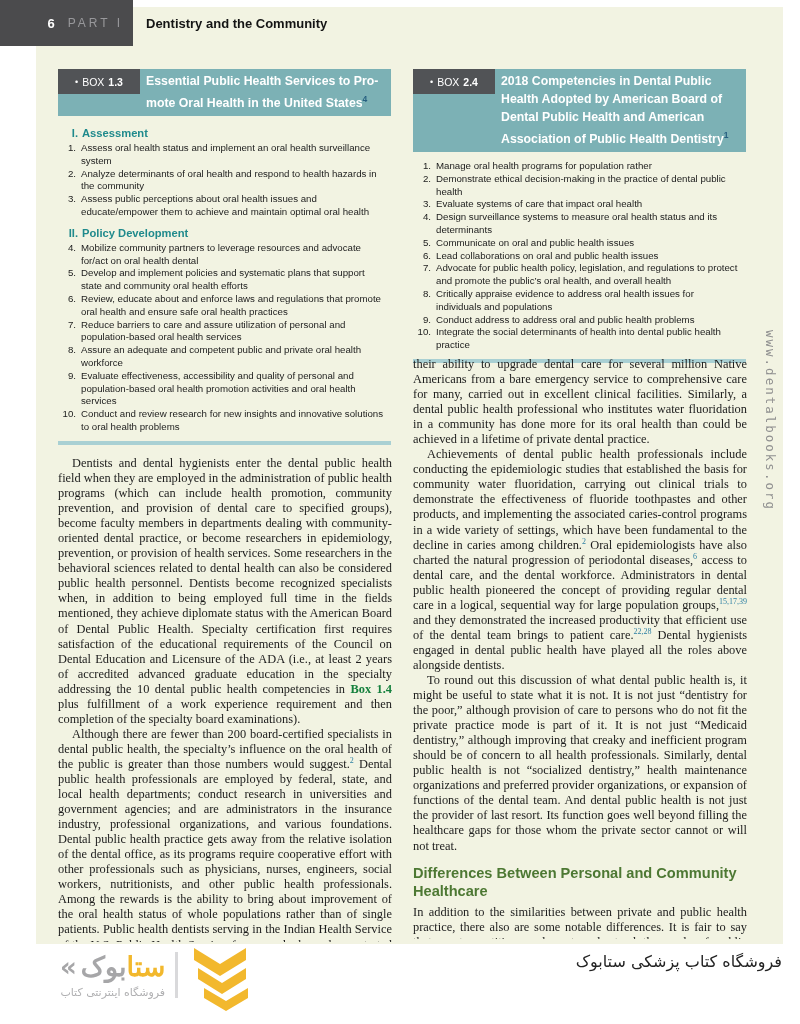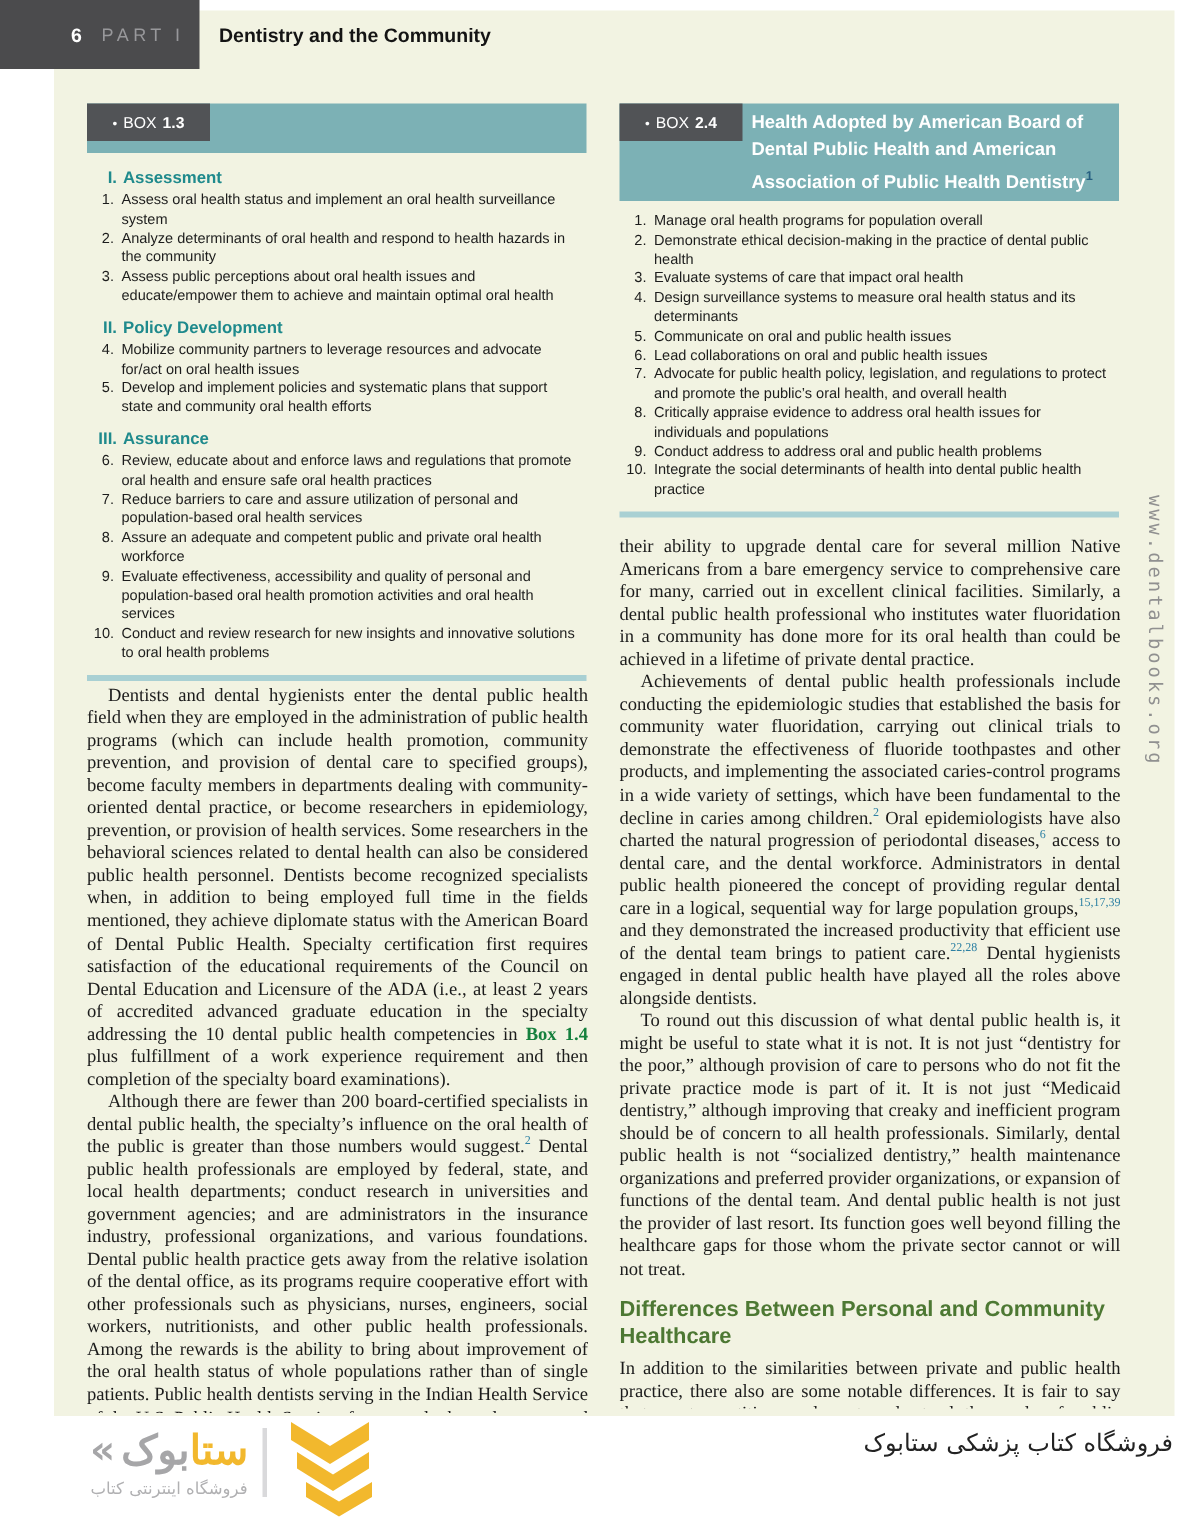--- a/index.html
+++ b/index.html
@@ -83,20 +83,24 @@
 
 <div class="page">
 
   <div class="box" style="left:22px;top:62px;">
     <div class="box-header">
       <div class="box-chip">
         <span class="chip-bullet">•</span>
         <span>BOX</span>
         <span class="chip-num">1.3</span>
       </div>
+      <div class="box-title">
+        <div><span>Essential Public Health Services to Pro-</span></div>
+        <div><span>mote Oral Health in the United States</span><sup class="ref">4</sup></div>
+      </div>
     </div>
     <div class="box-body">
       <div class="sec-head" style="margin-top:4px;">
         <span class="sec-num">I.</span>
         <span>Assessment</span>
       </div>
       <div class="bx-item">
           <span class="bx-num">1.</span>
           <span class="bx-text">Assess oral health status and implement an oral health surveillance system</span>
         </div>
@@ -108,31 +112,27 @@
           <span class="bx-num">3.</span>
           <span class="bx-text">Assess public perceptions about oral health issues and educate/empower them to achieve and maintain optimal oral health</span>
         </div>
 
       <div class="sec-head">
         <span class="sec-num">II.</span>
         <span>Policy Development</span>
       </div>
       <div class="bx-item">
           <span class="bx-num">4.</span>
-          <span class="bx-text">Mobilize community partners to leverage resources and advocate for/act on oral health issues</span>
+          <span class="bx-text">Mobilize community partners to leverage resources and advocate for/act on oral health dental</span>
         </div>
       <div class="bx-item">
           <span class="bx-num">5.</span>
           <span class="bx-text">Develop and implement policies and systematic plans that support state and community oral health efforts</span>
         </div>
 
-      <div class="sec-head">
-        <span class="sec-num">III.</span>
-        <span>Assurance</span>
-      </div>
       <div class="bx-item">
           <span class="bx-num">6.</span>
           <span class="bx-text">Review, educate about and enforce laws and regulations that promote oral health and ensure safe oral health practices</span>
         </div>
       <div class="bx-item">
           <span class="bx-num">7.</span>
           <span class="bx-text">Reduce barriers to care and assure utilization of personal and population-based oral health services</span>
         </div>
       <div class="bx-item">
           <span class="bx-num">8.</span>
@@ -151,29 +151,30 @@
   </div>
 
   <div class="box" style="left:377px;top:62px;">
     <div class="box-header">
       <div class="box-chip">
         <span class="chip-bullet">•</span>
         <span>BOX</span>
         <span class="chip-num">2.4</span>
       </div>
       <div class="box-title">
+        <div><span>2018 Competencies in Dental Public</span></div>
         <div><span>Health Adopted by American Board of</span></div>
         <div><span>Dental Public Health and American</span></div>
         <div><span>Association of Public Health Dentistry</span><sup class="ref">1</sup></div>
       </div>
     </div>
     <div class="box-body" style="padding-top:8px;">
       <div class="bx-item">
           <span class="bx-num">1.</span>
-          <span class="bx-text">Manage oral health programs for population overall</span>
+          <span class="bx-text">Manage oral health programs for population rather</span>
         </div>
       <div class="bx-item">
           <span class="bx-num">2.</span>
           <span class="bx-text">Demonstrate ethical decision-making in the practice of dental public health</span>
         </div>
       <div class="bx-item">
           <span class="bx-num">3.</span>
           <span class="bx-text">Evaluate systems of care that impact oral health</span>
         </div>
       <div class="bx-item">

